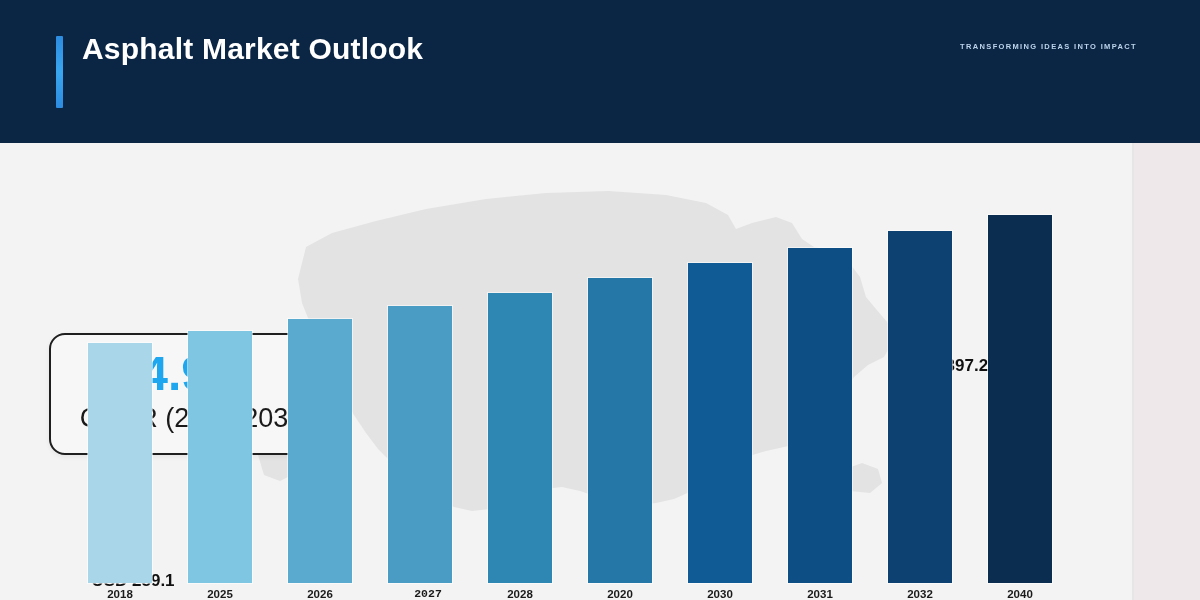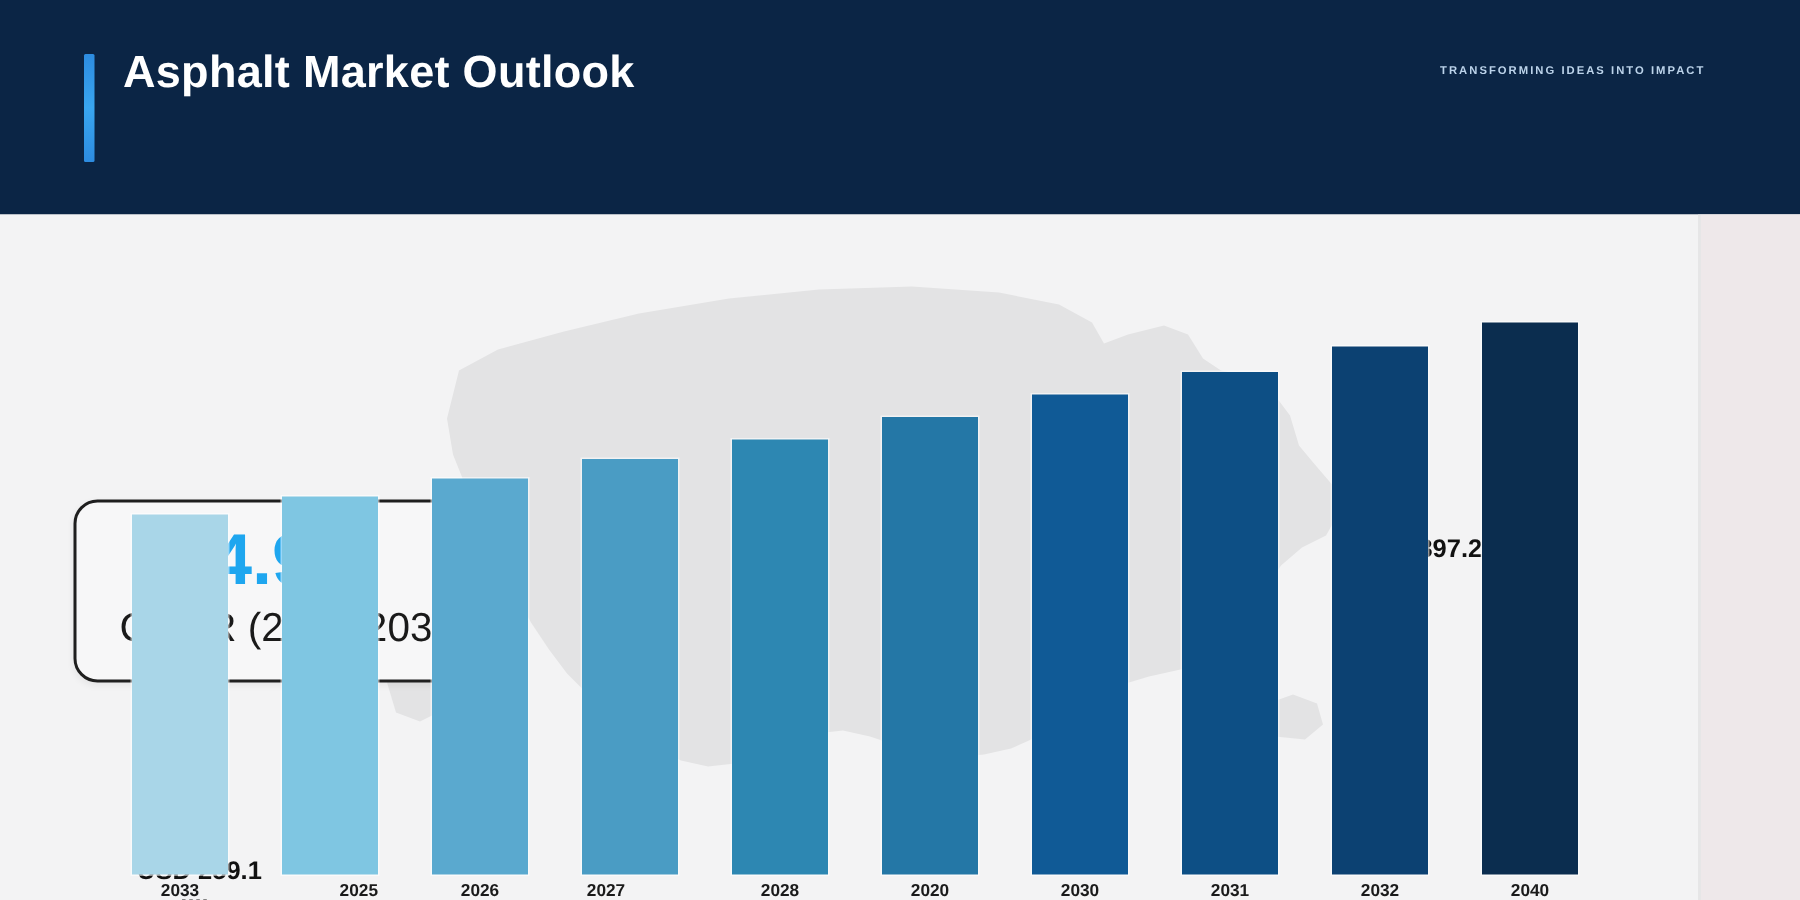--- a/index.html
+++ b/index.html
@@ -153,33 +153,33 @@
     <div class="callout-left">
       <div>USD 259.1</div>
       <div>Million</div>
     </div>
     <div class="callout-right">USD 397.2 Million</div>
 
     <div class="bars" id="bars">
         <div class="bar-col" style="left: 28px;">
           <div class="bar" style="height: 240px; background: rgb(169, 214, 232);"></div>
         </div>
-        <div class="bar-label" style="left: 28px;">2033</div>
+        <div class="bar-label" style="left: 28px;">2018</div>
         <div class="bar-col" style="left: 128px;">
           <div class="bar" style="height: 252px; background: rgb(127, 198, 226);"></div>
         </div>
-        <div class="bar-label" style="left: 128px; text-align: right;">2025</div>
+        <div class="bar-label" style="left: 128px;">2025</div>
         <div class="bar-col" style="left: 228px;">
           <div class="bar" style="height: 264px; background: rgb(90, 169, 207);"></div>
         </div>
         <div class="bar-label" style="left: 228px;">2026</div>
         <div class="bar-col" style="left: 328px;">
           <div class="bar" style="height: 277px; background: rgb(74, 156, 196);"></div>
         </div>
-        <div class="bar-label" style="left: 312px;">2027</div>
+        <div class="bar-label" style="left: 336px; font-family: Liberation Mono, monospace;">2027</div>
         <div class="bar-col" style="left: 428px;">
           <div class="bar" style="height: 290px; background: rgb(45, 135, 178);"></div>
         </div>
         <div class="bar-label" style="left: 428px;">2028</div>
         <div class="bar-col" style="left: 528px;">
           <div class="bar" style="height: 305px; background: rgb(36, 119, 166);"></div>
         </div>
         <div class="bar-label" style="left: 528px;">2020</div>
         <div class="bar-col" style="left: 628px;">
           <div class="bar" style="height: 320px; background: rgb(16, 90, 150);"></div>

